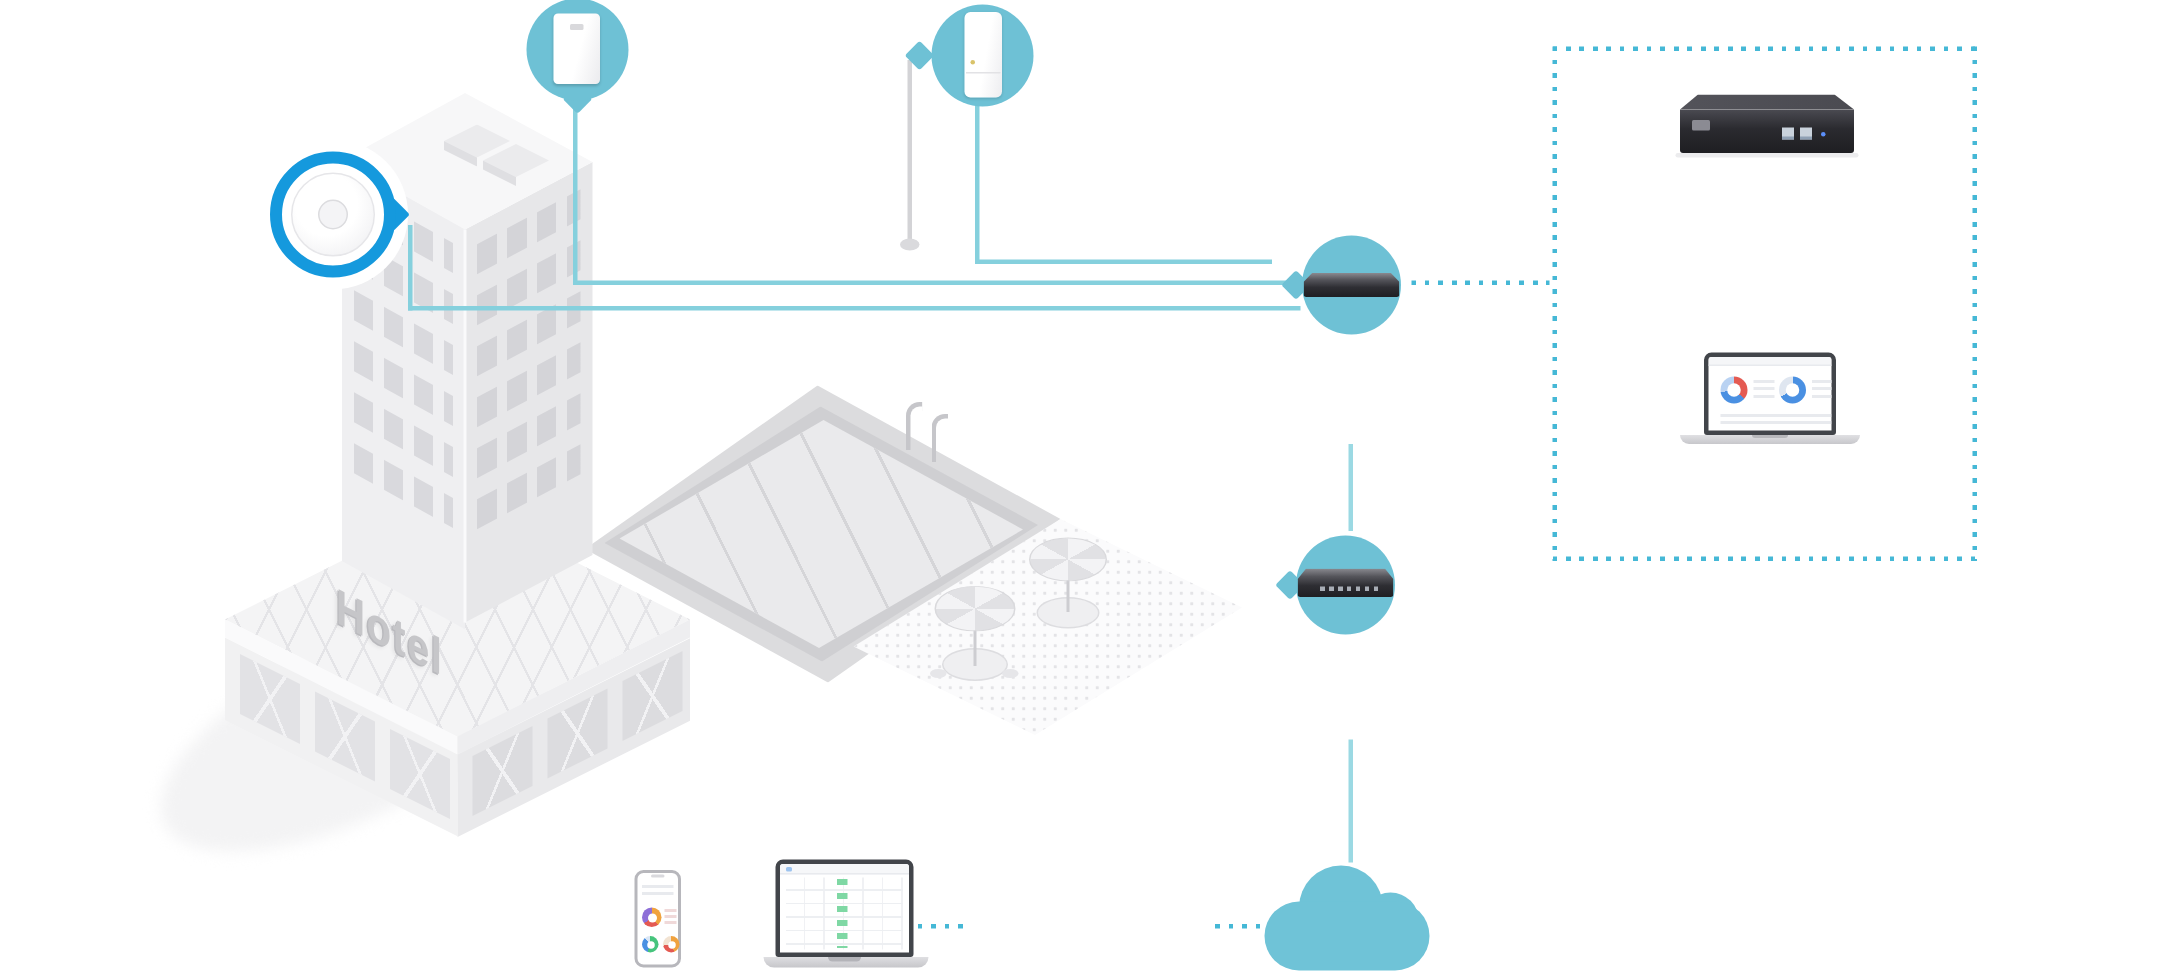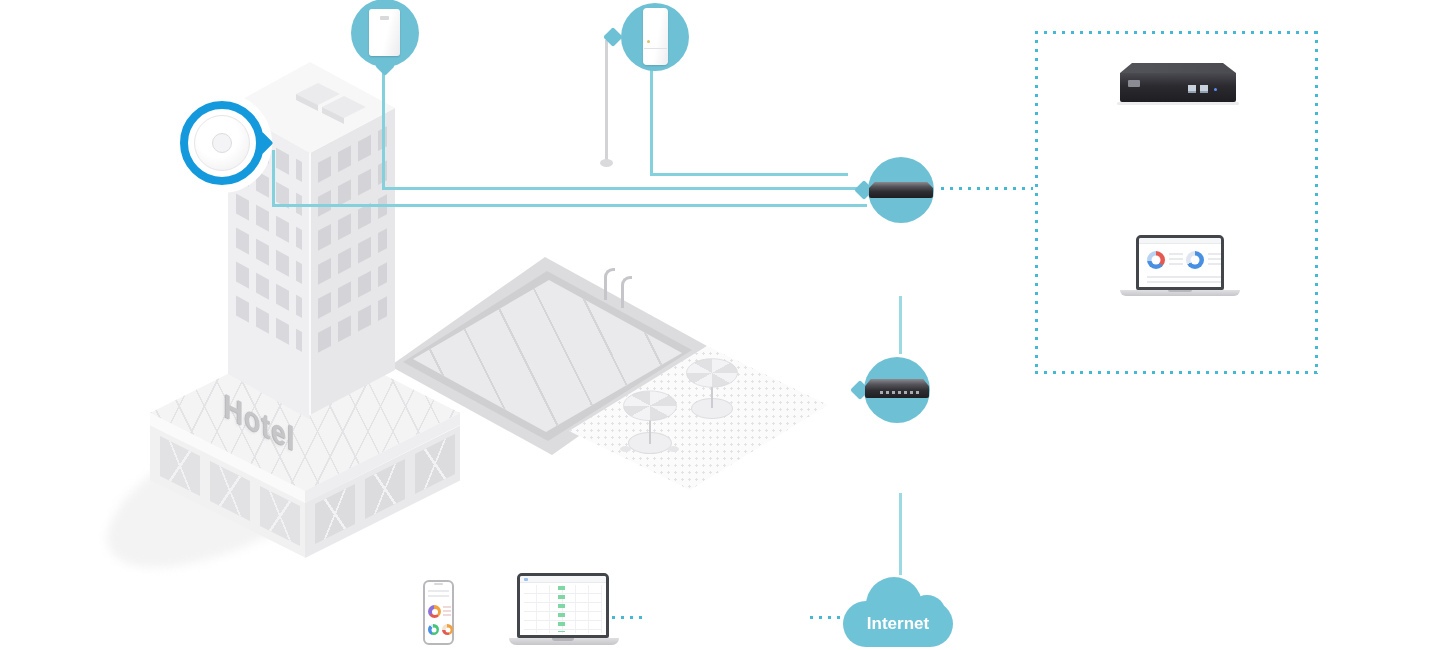--- a/index.html
+++ b/index.html
@@ -205,15 +205,14 @@
     <div style="left:4px;top:9px;width:78px;height:48px;background:repeating-linear-gradient(180deg,transparent 0 8px,#edeff2 8px 9px),repeating-linear-gradient(90deg,transparent 0 12px,#f0f1f4 12px 13px);"></div>
     <div style="left:38px;top:10px;width:7px;height:46px;background:repeating-linear-gradient(180deg,#7fd8a4 0 4px,transparent 4px 9px);"></div>
     <div style="left:4px;top:2px;width:4px;height:3px;background:#9cc3ef;border-radius:1px;"></div>
   </div>
   <div style="left:509px;top:638px;width:110px;height:7px;background:linear-gradient(#dfdfe2,#c6c6ca);border-radius:0 0 10px 10px;z-index:31;"></div>
   <div style="left:552px;top:638px;width:22px;height:3px;background:#b4b4b9;border-radius:0 0 3px 3px;z-index:32;"></div>
 
   <div class="cloud-part circle" style="left:866px;top:577px;width:56px;height:56px;"></div>
   <div class="cloud-part circle" style="left:908px;top:595px;width:38px;height:38px;"></div>
   <div class="cloud-part" style="left:843px;top:601px;width:110px;height:46px;border-radius:23px;"></div>
-  <div id="internet-label" style="left:843px;top:601px;width:110px;height:46px;">Internet</div>
 
 </div>
 
 </body></html>

